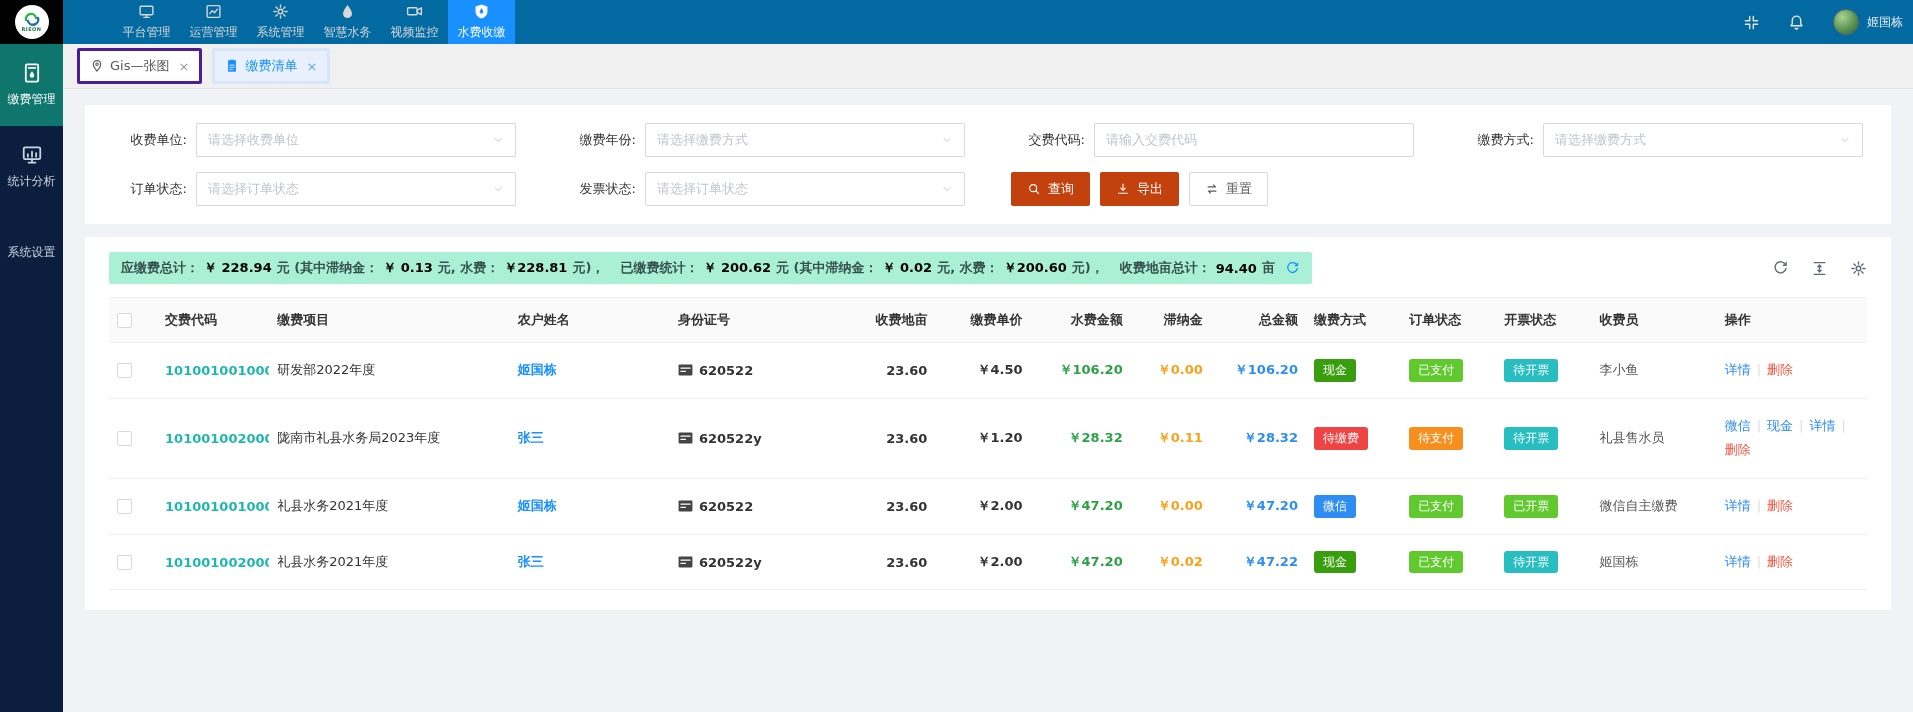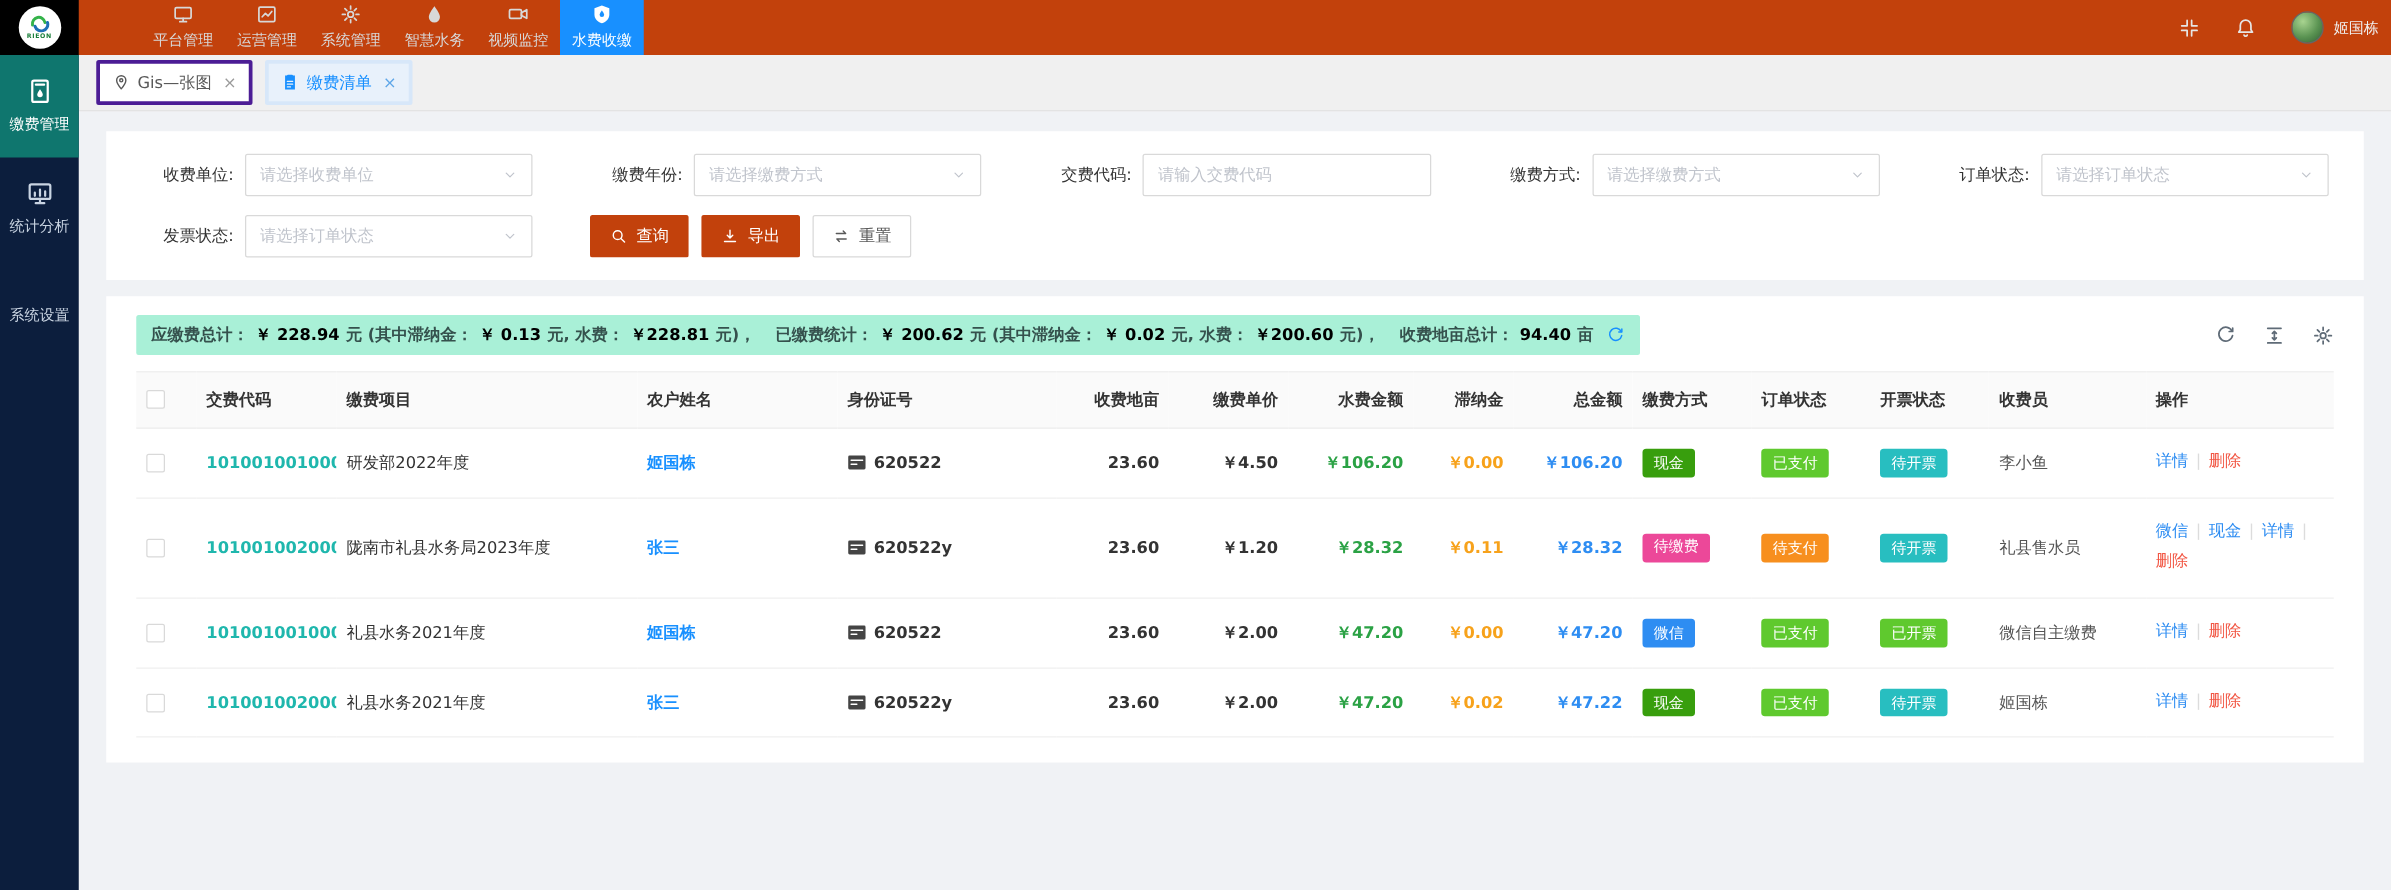--- a/index.html
+++ b/index.html
@@ -2,21 +2,21 @@
 <html><head>
 <meta charset="utf-8">
 <style>
   * { box-sizing: border-box; margin: 0; padding: 0; }
   html,body { width:1913px; height:712px; overflow:hidden; }
   body { font-family:"DejaVu Sans","Liberation Sans",sans-serif; font-size:13px; color:#333; background:#f0f2f5; position:relative; }
   .icon { display:inline-flex; align-items:center; justify-content:center; line-height:1; }
   .icon svg { display:block; }
 
   
-  .topbar { position:absolute; top:0; left:0; right:0; height:44px; background:#c2410c; display:flex; align-items:stretch; z-index:20; }
+  .topbar { position:absolute; top:0; left:0; right:0; height:44px; background:#0369a1; display:flex; align-items:stretch; z-index:20; }
   .logo-box { width:63px; background:#000; display:flex; align-items:center; justify-content:center; flex:none; }
   .logo-circle { width:34px; height:34px; border-radius:50%; background:#fff; display:flex; flex-direction:column; align-items:center; justify-content:center; overflow:hidden; }
   .logo-circle .swirl { width:18px; height:14px; }
   .logo-text { font-size:5px; font-weight:bold; color:#1b7f3a; letter-spacing:.5px; }
   .collapse-btn { width:50px; display:flex; align-items:center; justify-content:center; color:#cfcfcf; cursor:pointer; }
   .topnav { display:flex; align-items:stretch; }
   .topnav-item { width:67px; display:flex; flex-direction:column; align-items:center; justify-content:center; gap:4px; color:#d8d8d8; font-size:12px; cursor:pointer; }
   .topnav-item .icon svg { width:17px; height:17px; }
   .topnav-item.active { background:#1890ff; color:#fff; }
   .topbar-right { margin-left:auto; display:flex; align-items:center; gap:28px; padding-right:10px; color:#e6e6e6; }
@@ -38,21 +38,21 @@
   .tab { display:flex; align-items:center; gap:6px; background:#fff; border:3px solid #4c1d95; border-radius:2px; padding:6px 10px; color:#595959; cursor:pointer; }
   .tab .icon svg { width:14px; height:14px; }
   .tab .tab-close { color:#9b9b9b; font-size:13px; margin-left:3px; cursor:pointer; }
   .tab.active { background:#e8f1fb; border-color:#d7e7f9; color:#1890ff; }
   .tab.active .tab-close { color:#5ea6e8; }
 
   .content { flex:1; padding:16px 22px; display:flex; flex-direction:column; gap:13px; overflow:hidden; }
 
   
   .filter-panel { background:#fff; padding:18px 28px; flex:none; }
-  .filter-grid { display:grid; grid-template-columns:repeat(5,1fr); column-gap:46px; row-gap:15px; }
+  .filter-grid { display:grid; grid-template-columns:repeat(4,1fr); column-gap:46px; row-gap:15px; }
   .filter-item { display:flex; align-items:center; }
   .filter-label { flex:none; width:74px; text-align:right; margin-right:9px; color:#333; white-space:nowrap; }
   .filter-field { flex:1; height:34px; border:1px solid #d9d9d9; border-radius:2px; background:#fff; display:flex; align-items:center; padding:0 11px; cursor:pointer; min-width:0; }
   .filter-field .placeholder { color:#c0c4cc; white-space:nowrap; overflow:hidden; text-overflow:ellipsis; }
   .filter-field .chev { margin-left:auto; color:#c0c4cc; flex:none; }
   .filter-field .chev svg { width:12px; height:12px; }
   .filter-buttons { display:flex; align-items:center; gap:10px; }
   .btn { height:34px; padding:0 15px; border-radius:2px; border:1px solid transparent; display:inline-flex; align-items:center; gap:7px; font-size:13px; cursor:pointer; white-space:nowrap; }
   .btn .icon svg { width:14px; height:14px; }
   .btn.primary { background:#c2410c; color:#fff; }
@@ -84,21 +84,21 @@
   .fee-orange { color:#f7a21b; font-weight:bold; }
   .fee-blue { color:#2e8df2; font-weight:bold; }
   .collector { color:#555; }
   .idcell { display:flex; align-items:center; gap:6px; color:#333; font-weight:bold; }
   .idcell .icon { color:#444; }
   .idcell .icon svg { width:15px; height:12px; }
   .badge { display:inline-block; padding:4px 9px; border-radius:3px; color:#fff; font-size:12px; line-height:1.2; }
   .badge-darkgreen { background:#389e0d; }
   .badge-green { background:#5fc92e; }
   .badge-teal { background:#28bec0; }
-  .badge-red { background:#ec4899;font-family:Liberation Mono, monospace; }
+  .badge-red { background:#ef4444; }
   .badge-orange { background:#f78f1e; }
   .badge-blue { background:#2e8df2; }
   td.actions-cell { white-space:normal; line-height:1.9; }
   .action-link { color:#2e8df2; cursor:pointer; }
   .action-link.danger { color:#f25643; }
   .action-sep { color:#dcdcdc; margin:0 6px; }
   .cbx { width:15px; height:15px; border:1px solid #d9d9d9; border-radius:2px; background:#fff; display:inline-block; cursor:pointer; vertical-align:middle; }
 
   .pagination { display:flex; justify-content:flex-end; align-items:center; gap:10px; margin-top:18px; color:#666; }
   .page-arrow { color:#b5b5b5; font-size:16px; cursor:pointer; padding:0 2px; }

